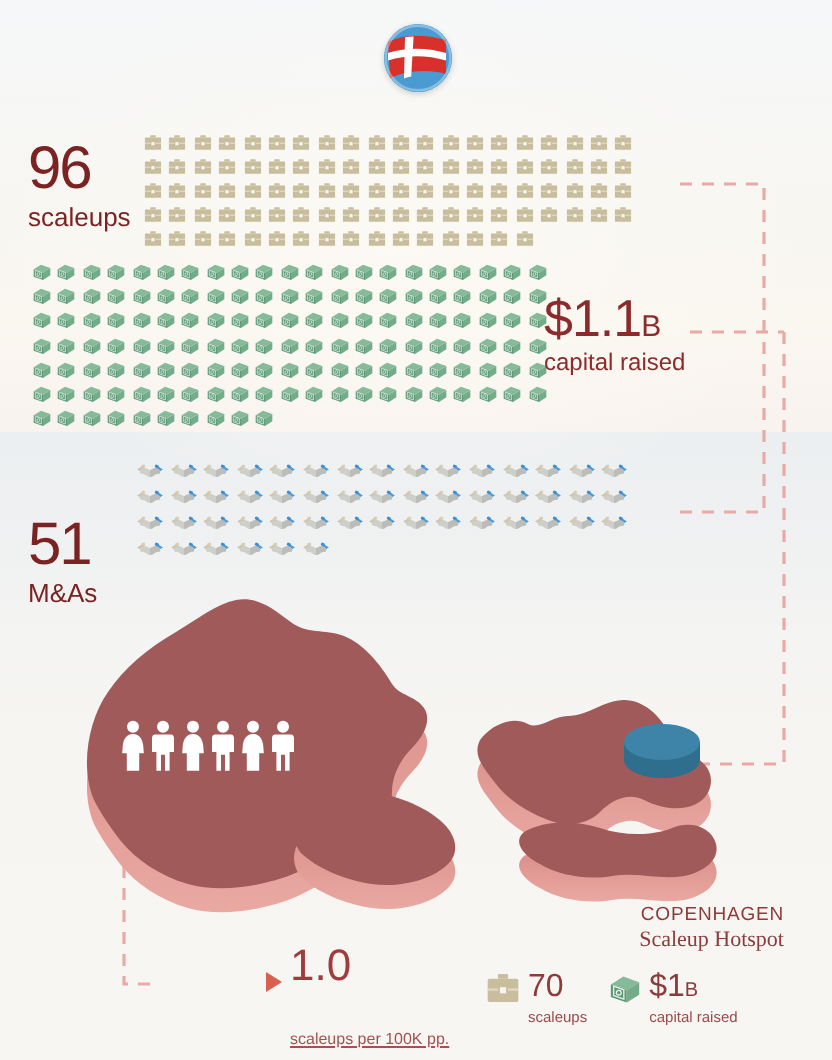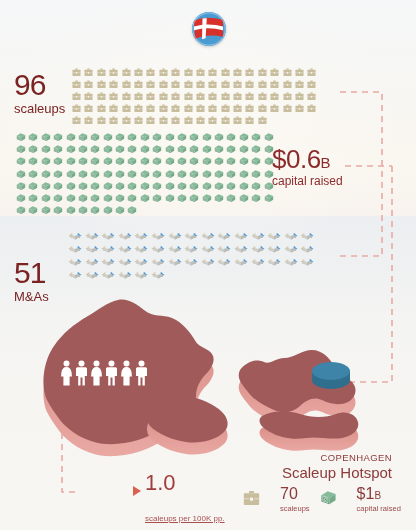--- a/index.html
+++ b/index.html
@@ -165,30 +165,30 @@
 
   
   #cph-title {
     position: absolute;
     left: 256px; top: 452px;
     width: 136px;
     text-align: right;
     color: #8c3a3a;
   }
   #cph-title .l1 { font-size: 9.5px; letter-spacing: 0.4px; display: block; }
-  #cph-title .l2 { font-size: 15px; display: block; margin-top: 1px; }
+  #cph-title .l2 { font-size: 11px; display: block; margin-top: 1px; font-family: Liberation Serif, serif; }
 
   #cph-stats {
     position: absolute;
     left: 243px; top: 486px;
     display: flex;
     align-items: flex-start;
     gap: 10px;
   }
-  .cph-stat { display: flex; align-items: center; gap: 20px; }
+  .cph-stat { display: flex; align-items: flex-start; gap: 4px; }
   .cph-stat .txt { color: #8c3a3a; }
   .cph-stat .v { font-size: 16px; font-weight: 300; line-height: 1; display: block; }
   .cph-stat .v .unit { font-size: 10px; }
   .cph-stat .u { font-size: 7.5px; display: block; margin-top: 2px; color: #9c4a4a; }
 </style>
 </head>
 <body>
 
 <div id="stage">
 
@@ -1868,21 +1868,21 @@
       <span class="cell"></span>
       <span class="cell"></span>
       <span class="cell"></span>
       <span class="cell"></span>
       <span class="cell"></span>
       <span class="cell"></span>
     </div>
 
   <div id="capital-callout">
     <div class="amount">
-      <span>$0.6</span><span class="unit">B</span>
+      <span>$1.1</span><span class="unit">B</span>
     </div>
     <div class="sub">capital raised</div>
   </div>
 
   <div class="bignum" id="n-mas">
     <span class="val">51</span>
     <span class="lbl">M&amp;As</span>
   </div>
   <div class="icon-grid" id="grid-handshakes">
       <span class="cell"><svg width="14" height="10" viewBox="0 0 16 11">

